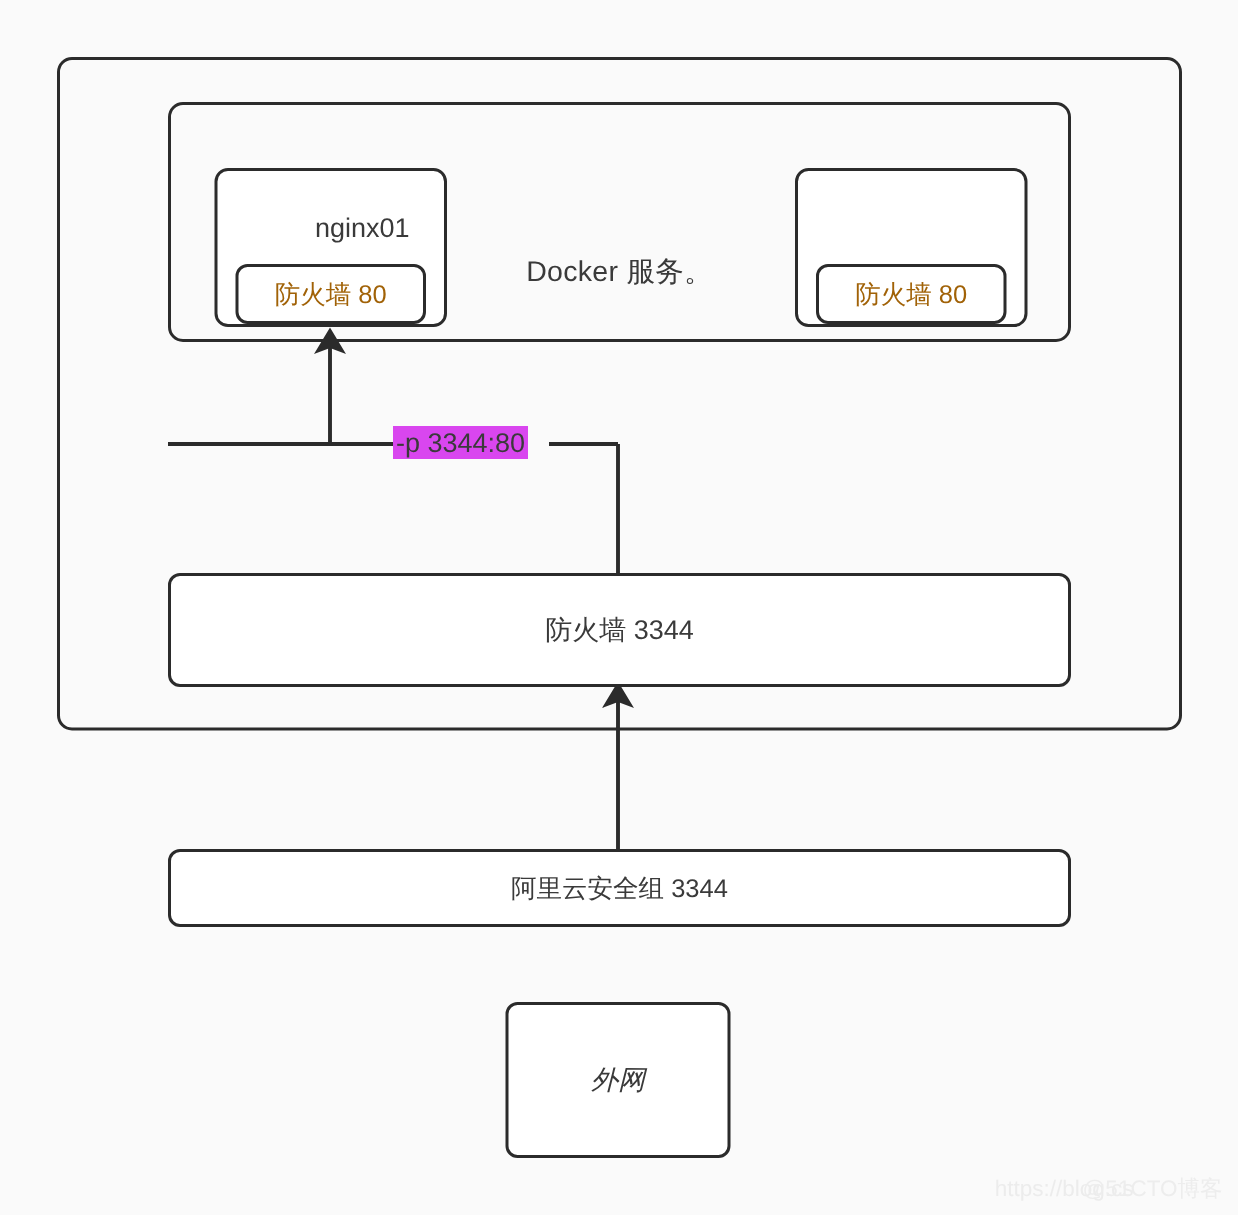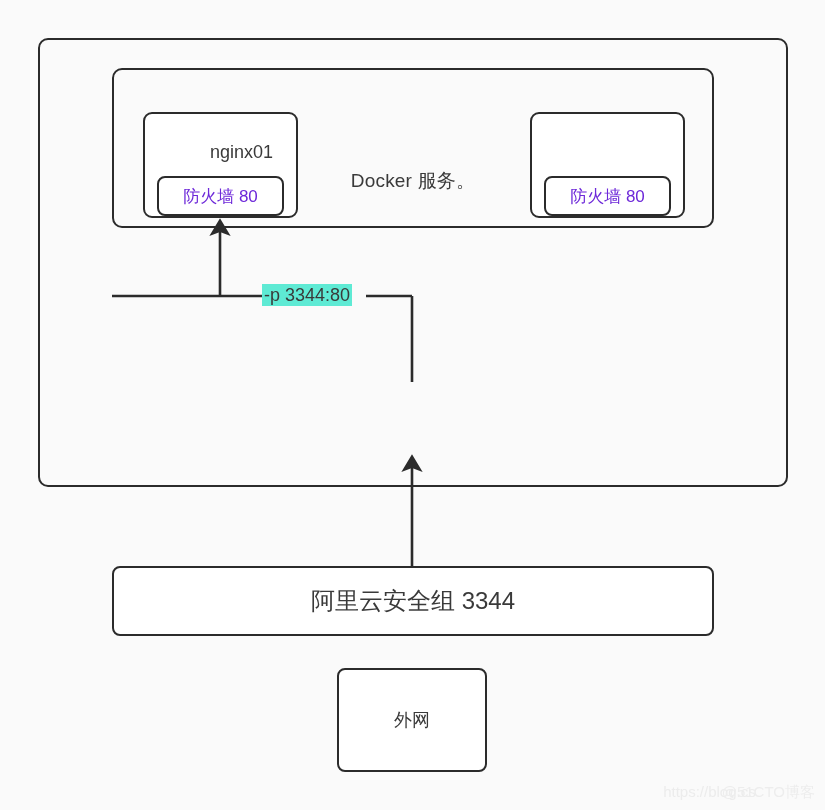--- a/index.html
+++ b/index.html
@@ -90,54 +90,55 @@
     top: 62px;
     height: 40px;
     box-sizing: border-box;
     background: #ffffff;
     border: 2.6px solid #2b2b2b;
     border-radius: 8px;
     display: flex;
     align-items: center;
     justify-content: center;
     font-size: 17px;
-    color: #6d28d9;
+    color: #a16207;
   }
   
   #firewall-3344-box {
     left: 112px;
     top: 382px;
     width: 602px;
     height: 76px;
     font-size: 18px;
   }
   
   #aliyun-sg-box {
     left: 112px;
     top: 566px;
     width: 602px;
-    height: 70px;
-    font-size: 24px;
+    height: 52px;
+    font-size: 17px;
   }
   
   #external-net-box {
     left: 337px;
     top: 668px;
     width: 150px;
     height: 104px;
     font-size: 18px;
+    font-style: italic;
   }
   
   #port-mapping-label {
     position: absolute;
     left: 262px;
     top: 284px;
     font-size: 18px;
     color: #3a3a3a;
-    background: #5eead4;
+    background: #d946ef;
     padding: 0 2px;
     line-height: 22px;
     white-space: nowrap;
   }
   #watermark {
     position: absolute;
     right: 10px;
     bottom: 8px;
     font-size: 15px;
     color: #ececec;
@@ -190,20 +191,21 @@
 
     <path d="M 412 296 L 412 382" stroke="#2b2b2b" stroke-width="2.6" fill="none"></path>
 
     <path d="M 220 296 L 220 224" stroke="#2b2b2b" stroke-width="2.6" fill="none" marker-end="url(#arrowhead)"></path>
 
     <path d="M 412 566 L 412 460" stroke="#2b2b2b" stroke-width="2.6" fill="none" marker-end="url(#arrowhead)"></path>
   </svg>
 
   <div id="port-mapping-label">-p 3344:80</div>
 
+  <div class="node" id="firewall-3344-box">防火墙 3344</div>
 
   <div class="node" id="aliyun-sg-box">阿里云安全组 3344</div>
 
   <div class="node" id="external-net-box">外网</div>
 
   <div id="watermark">
     <span class="wm-a">https://blog.cs</span><span class="wm-b">@51CTO博客</span>
   </div>
 
 </div>

